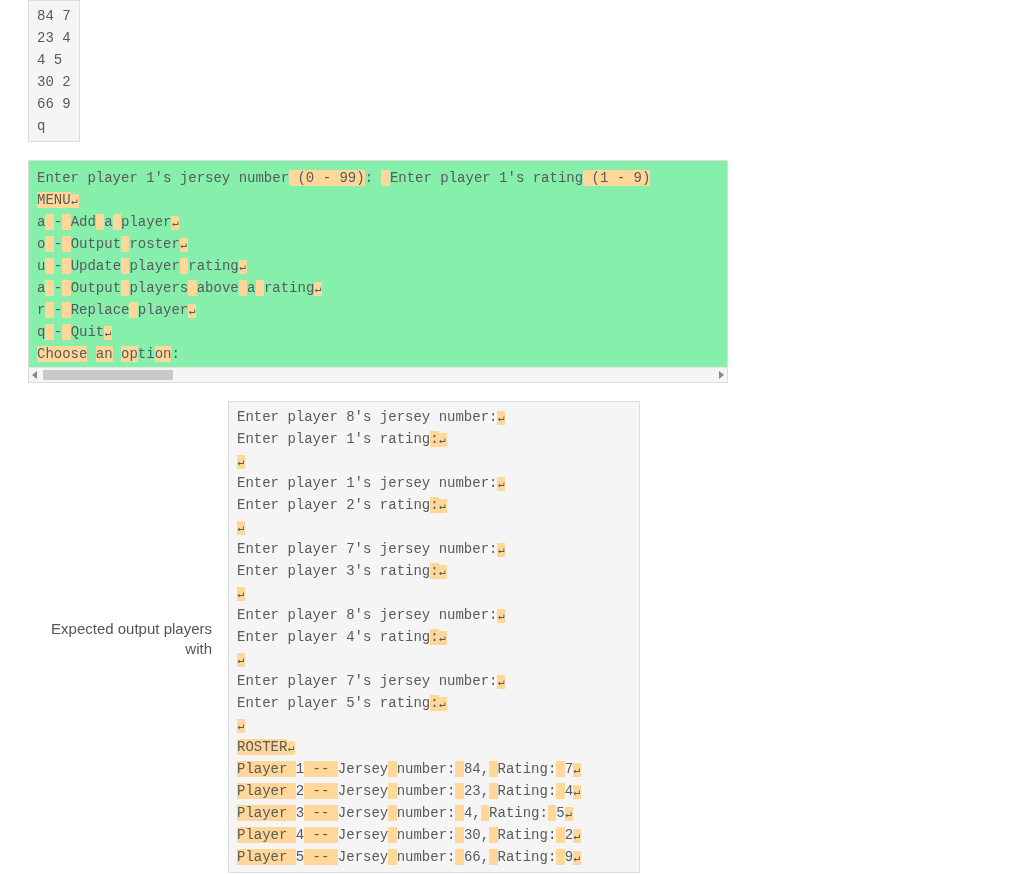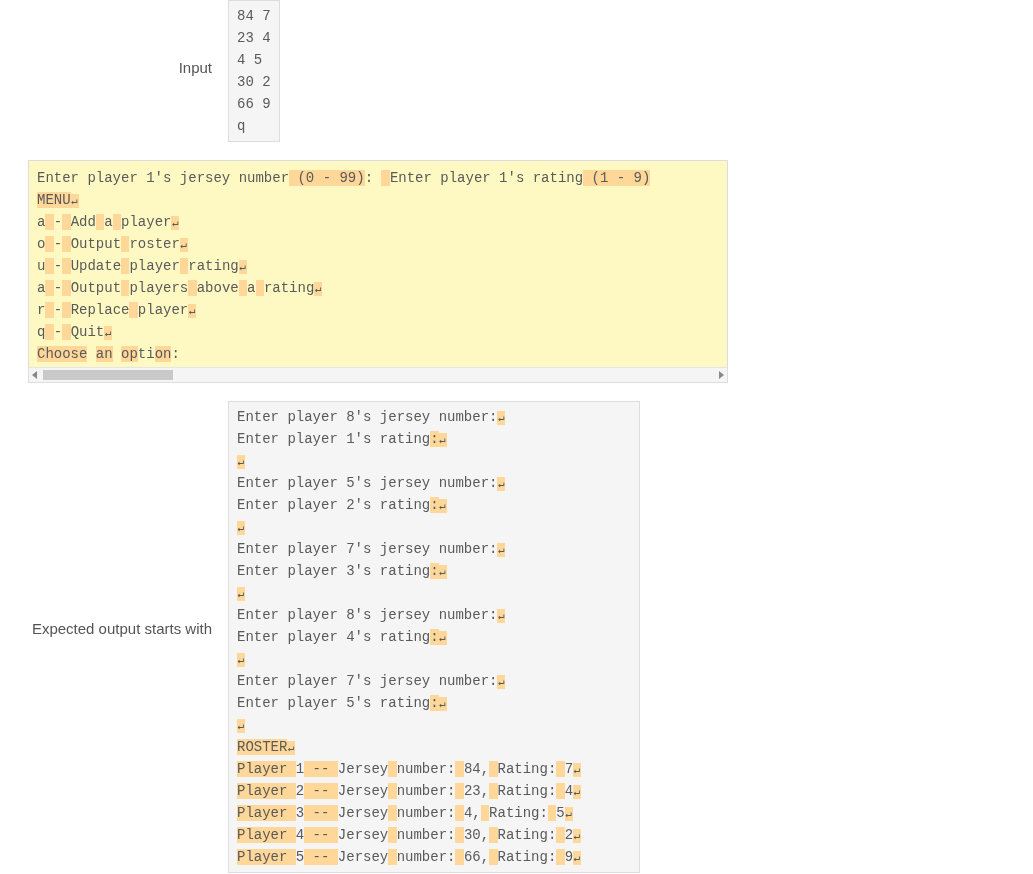--- a/index.html
+++ b/index.html
@@ -58,21 +58,21 @@
   .code-box.expected {
     width: 412px;
   }
   .hl {
     background: #ffd799;
   }
   
   .scroll-wrap {
     width: 700px;
     border: 1px solid #ddd;
-    background: #fef9c3;
+    background: #86efac;
     box-sizing: border-box;
   }
   .scroll-inner {
     padding: 6px 8px 2px 8px;
     font-family: "Menlo", "Consolas", "Courier New", monospace;
     font-size: 14px;
     line-height: 22px;
     white-space: pre;
     color: #5a5a5a;
   }
@@ -119,21 +119,20 @@
   .your-row .label-col { padding-top: 90px; }
   .exp-row .label-col { padding-top: 218px; }
 </style>
 </head>
 <body>
 
 <div class="page">
   <div class="card">
 
     <div class="row tight-row">
-      <div class="label-col">Input</div>
       <div class="content-col">
         <div class="code-box inline-small"><span>84 7</span>
 <span>23 4</span>
 <span>4 5</span>
 <span>30 2</span>
 <span>66 9</span>
 <span>q</span></div>
       </div>
     </div>
 
@@ -150,26 +149,26 @@
 <span>q</span><span class="hl"> </span><span>-</span><span class="hl"> </span><span>Quit</span><span class="hl nl">↵</span>
 <span class="hl">Choose</span><span> </span><span class="hl">an</span><span> </span><span class="hl">op</span><span>ti</span><span class="hl">on</span><span>:</span></div>
           <div class="scrollbar-track">
             <div class="scrollbar-thumb"></div>
           </div>
         </div>
       </div>
     </div>
 
     <div class="row exp-row">
-      <div class="label-col">Expected output starts with</div>
+      <div class="label-col">Expected output players with</div>
       <div class="content-col">
         <div class="code-box expected"><span>Enter player 8's jersey number:</span><span class="hl nl">↵</span>
 <span>Enter player 1's rating</span><span class="hl">:</span><span class="hl nl">↵</span>
 <span class="hl nl">↵</span>
-<span>Enter player 5's jersey number:</span><span class="hl nl">↵</span>
+<span>Enter player 1's jersey number:</span><span class="hl nl">↵</span>
 <span>Enter player 2's rating</span><span class="hl">:</span><span class="hl nl">↵</span>
 <span class="hl nl">↵</span>
 <span>Enter player 7's jersey number:</span><span class="hl nl">↵</span>
 <span>Enter player 3's rating</span><span class="hl">:</span><span class="hl nl">↵</span>
 <span class="hl nl">↵</span>
 <span>Enter player 8's jersey number:</span><span class="hl nl">↵</span>
 <span>Enter player 4's rating</span><span class="hl">:</span><span class="hl nl">↵</span>
 <span class="hl nl">↵</span>
 <span>Enter player 7's jersey number:</span><span class="hl nl">↵</span>
 <span>Enter player 5's rating</span><span class="hl">:</span><span class="hl nl">↵</span>

